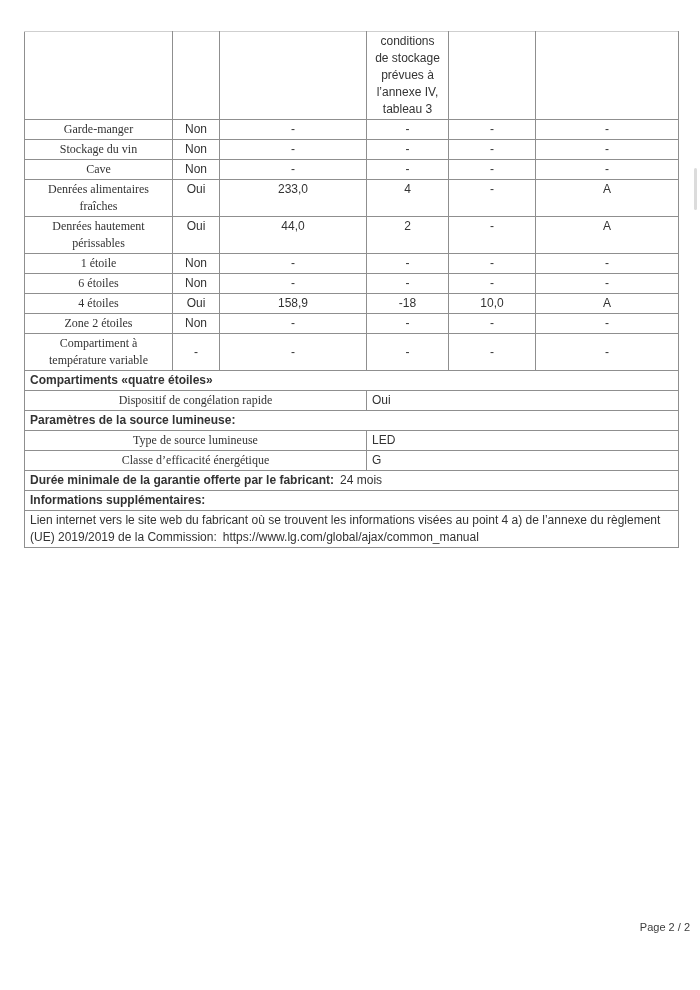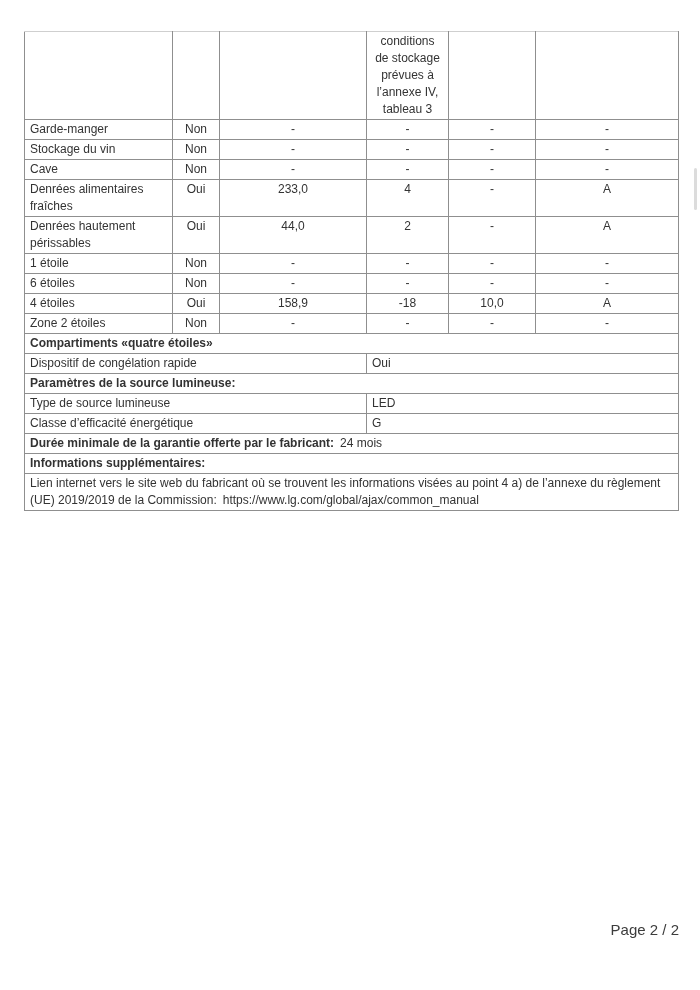--- a/index.html
+++ b/index.html
@@ -31,37 +31,37 @@
     vertical-align:top;
     overflow:hidden;
     word-wrap:break-word;
   }
   tr.hdr td{border-top:1px solid var(--border-faint);}
   td.hdr-cond{
     text-align:center;
     white-space:pre-line;
     padding:2px 2px;
   }
-  td.lab{text-align:left;}
+  td.lab{text-align:center;font-family:Liberation Serif, serif;}
   td.ctr{text-align:center;margin-left:19px;}
   tr.row-mid td{vertical-align:middle;}
   td.sect{
     font-weight:bold;
     padding:2px 5px 6px 5px;
   }
   td.val{text-align:left;padding-left:6px;}
   td.mix{padding:2px 5px 4px 5px;}
   td.mix .b{font-weight:bold;}
   td.mix .v{margin-left:6px;}
   td.para{padding:4px 6px 10px 6px;}
   td.para .url{margin-left:6px;}
   .footer{
     position:absolute;
-    top:921px;right:21px;
-    font-size:15px;
+    top:921px;right:10px;
+    font-size:11px;
     color:#3c3c3c;
     margin-left:13px;
   }
   .scan-artifact{
     position:absolute;
     right:3px;top:168px;
     width:3px;height:42px;
     background:#dcdcdc;
     border-radius:2px;
   }
@@ -160,20 +160,28 @@
       <td class="ctr">A</td>
     </tr>
     <tr>
       <td class="lab">Zone 2 étoiles</td>
       <td class="ctr">Non</td>
       <td class="ctr">-</td>
       <td class="ctr">-</td>
       <td class="ctr">-</td>
       <td class="ctr">-</td>
     </tr>
+    <tr class="row-mid">
+      <td class="lab">Compartiment à température variable</td>
+      <td class="ctr">-</td>
+      <td class="ctr">-</td>
+      <td class="ctr">-</td>
+      <td class="ctr">-</td>
+      <td class="ctr">-</td>
+    </tr>
 
     <tr>
       <td colspan="6" class="sect">Compartiments «quatre étoiles»</td>
     </tr>
 
     <tr>
       <td colspan="3" class="lab">Dispositif de congélation rapide</td>
       <td colspan="3" class="val">Oui</td>
     </tr>
 

